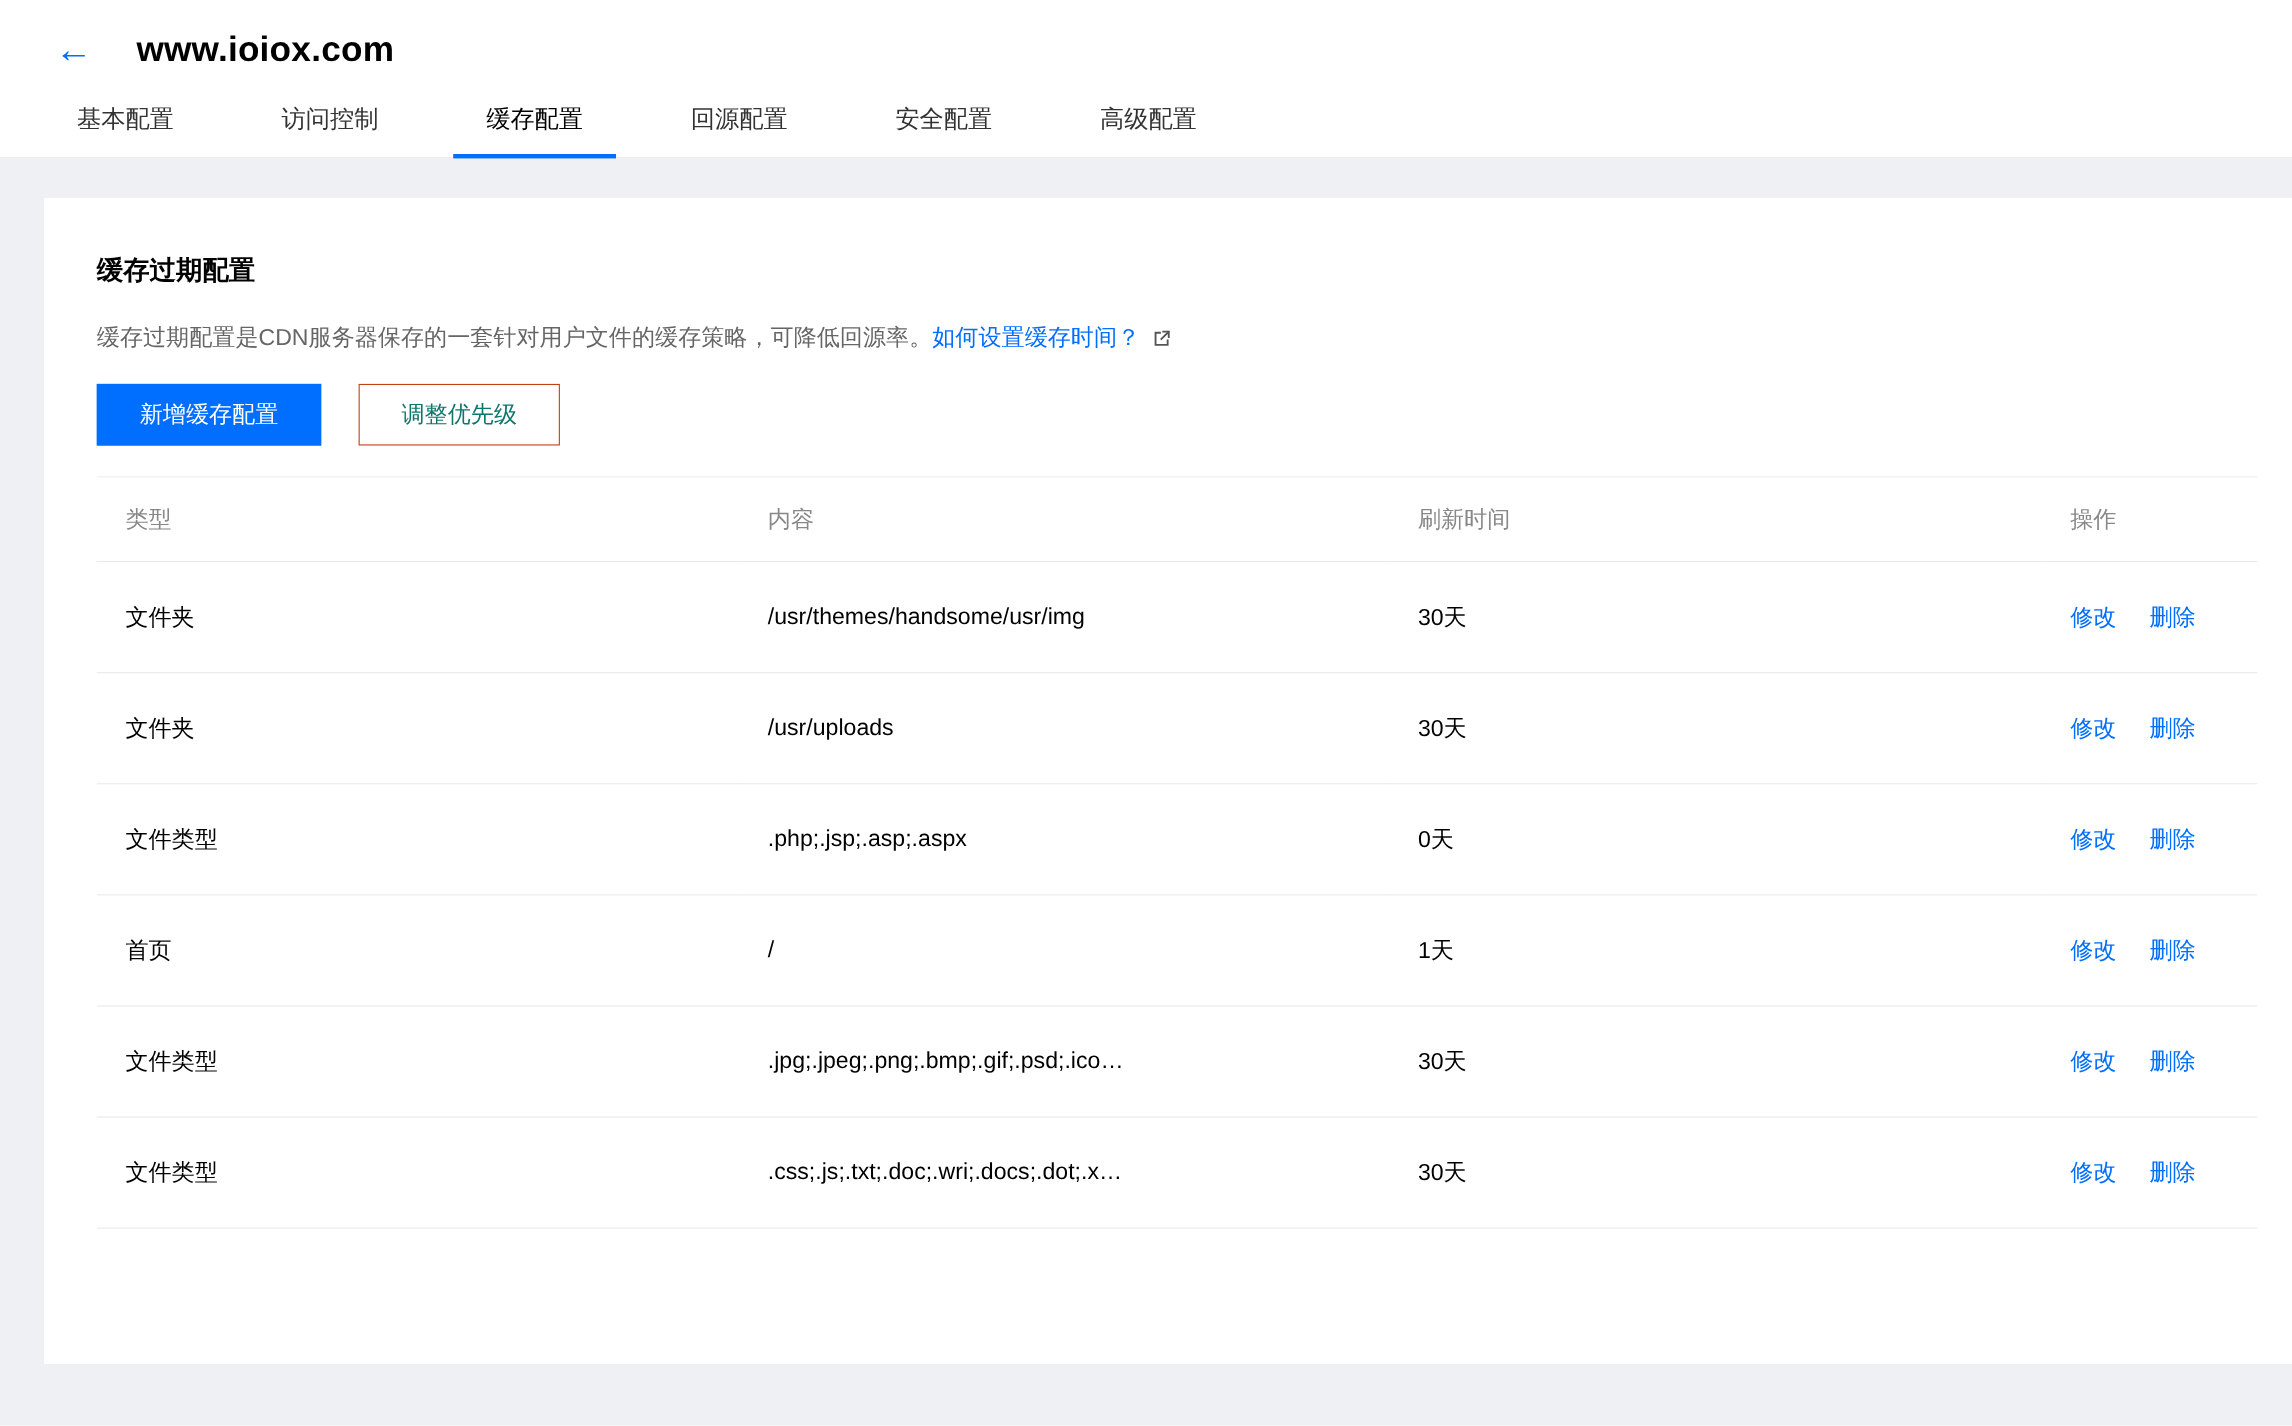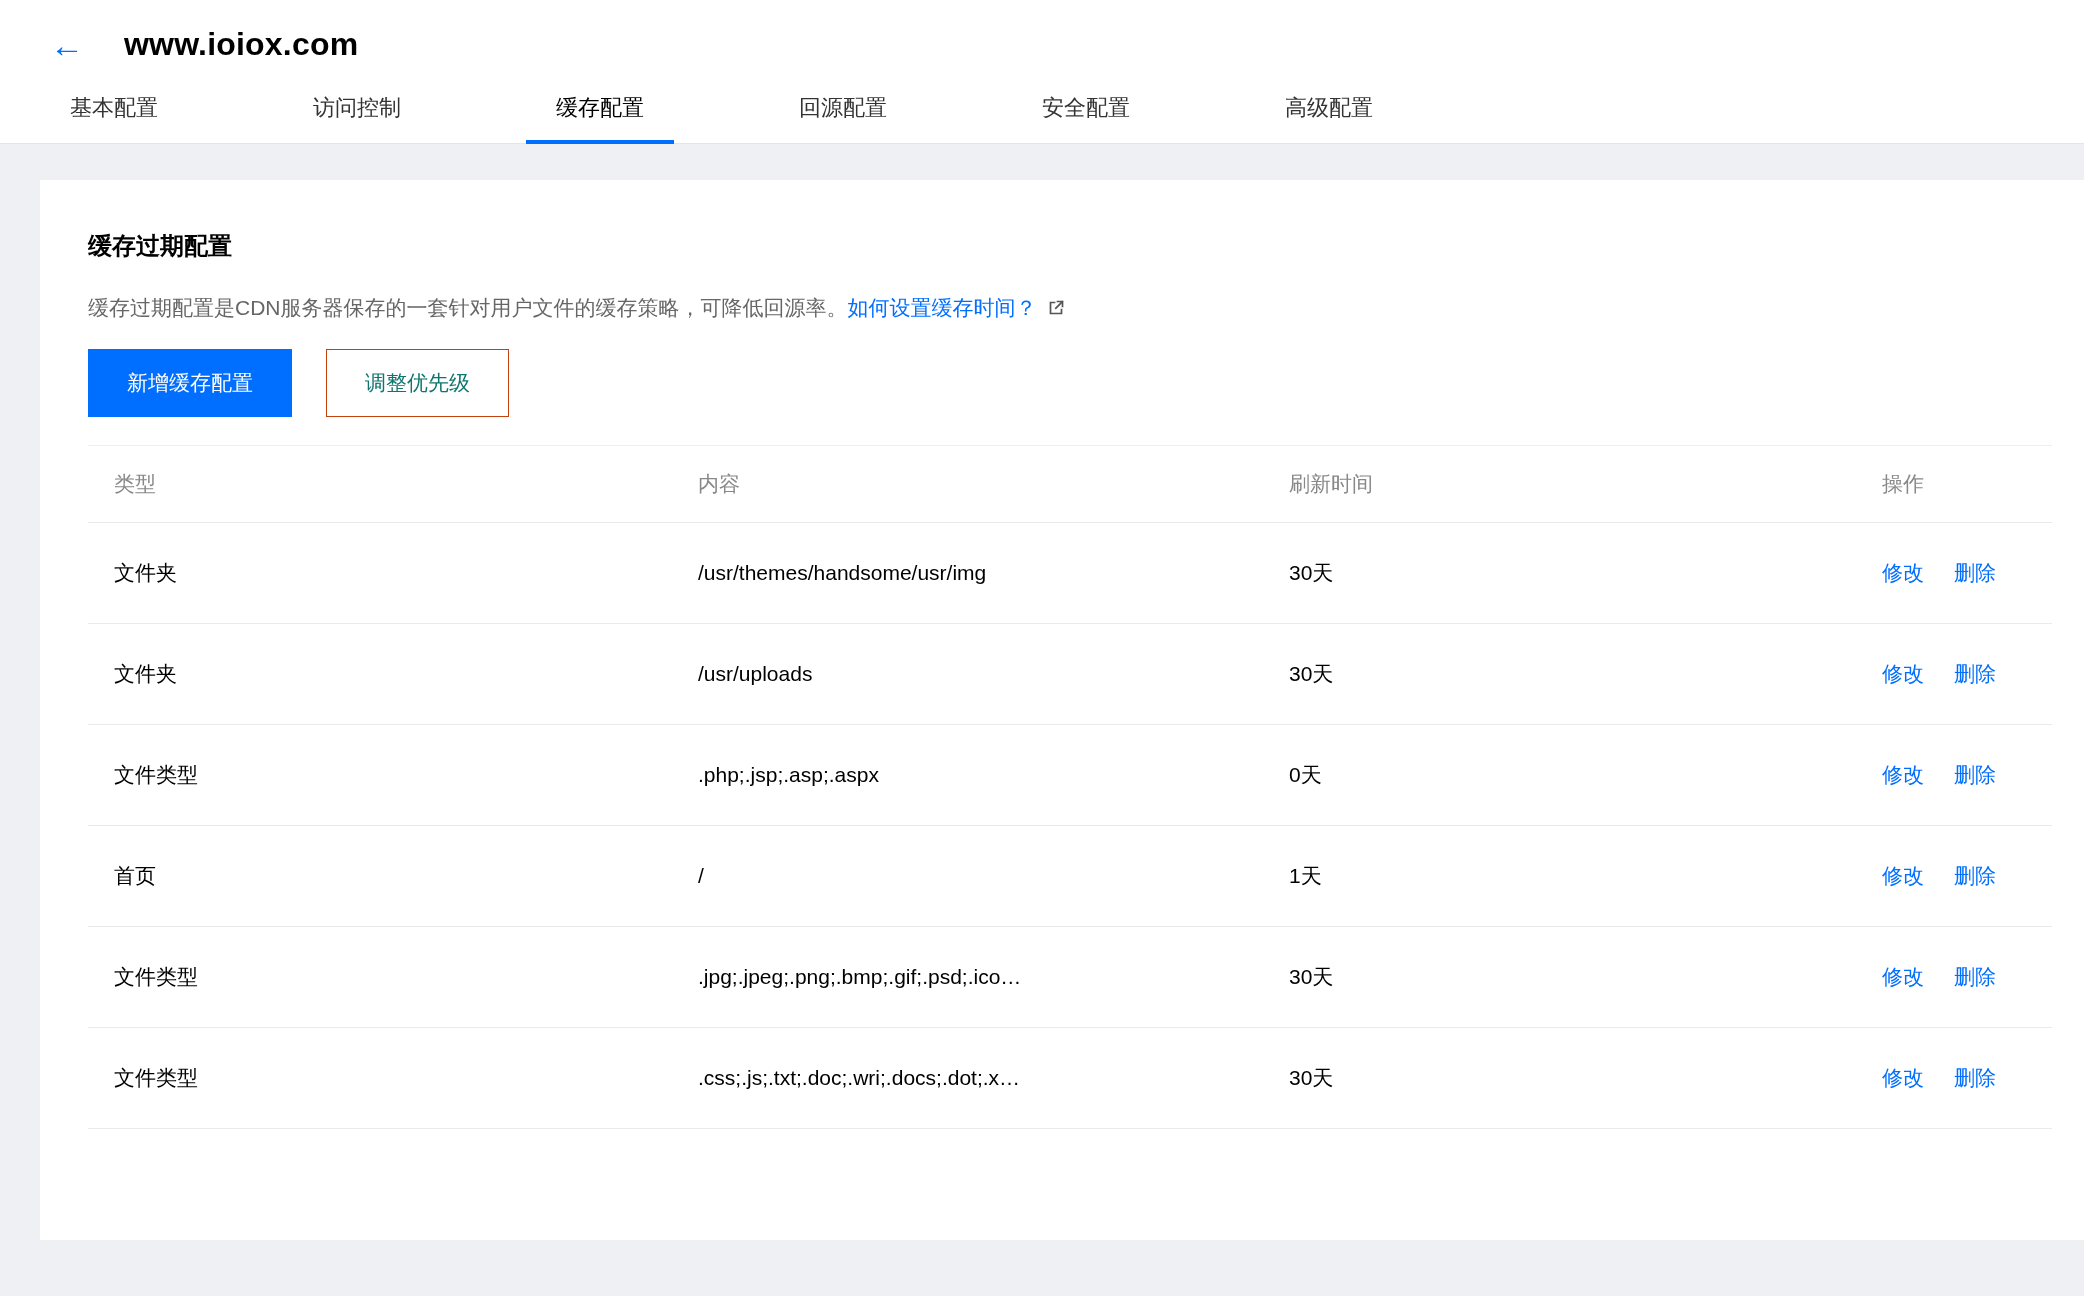--- a/index.html
+++ b/index.html
@@ -25,21 +25,21 @@
     line-height: 1;
     cursor: pointer;
     margin-right: 40px;
     user-select: none;
   }
   .domain-title { font-size: 32px; font-weight: bold; letter-spacing: 0.2px; }
 
   
   .tabs {
     display: flex;
-    gap: 95px;
+    gap: 38px;
     padding-left: 40px;
     background: #fff;
     border-bottom: 1px solid #e3e5e8;
   }
   .tab {
     font-size: 22px;
     color: #333;
     padding: 16px 30px 20px 30px;
     cursor: pointer;
     position: relative;
@@ -97,21 +97,21 @@
     position: absolute;
     left: 3px; top: 3px;
     width: 32px; height: 32px;
     border-radius: 50%;
     background: #fff;
   }
 
   .btn-row { margin-top: 27px; display: flex; gap: 34px; }
   .btn {
     font-size: 21px;
-    height: 68px;
+    height: 56px;
     padding: 0 38px;
     display: inline-flex;
     align-items: center;
     justify-content: center;
     cursor: pointer;
     white-space: nowrap;
   }
   .btn-primary { background: #006eff; color: #fff; border: 1px solid #006eff; }
   .btn-secondary { background: #fff; color: #0f766e; border: 1px solid #c2410c; }
 

